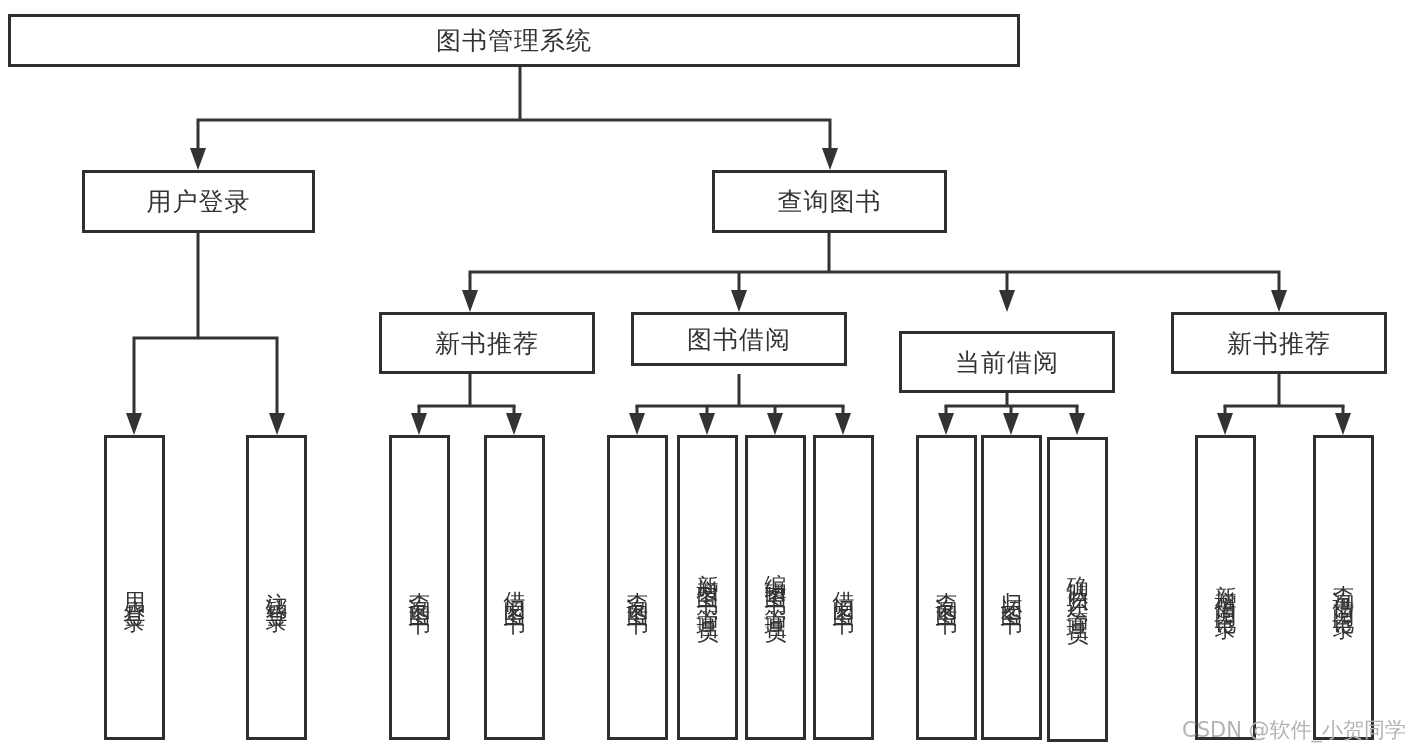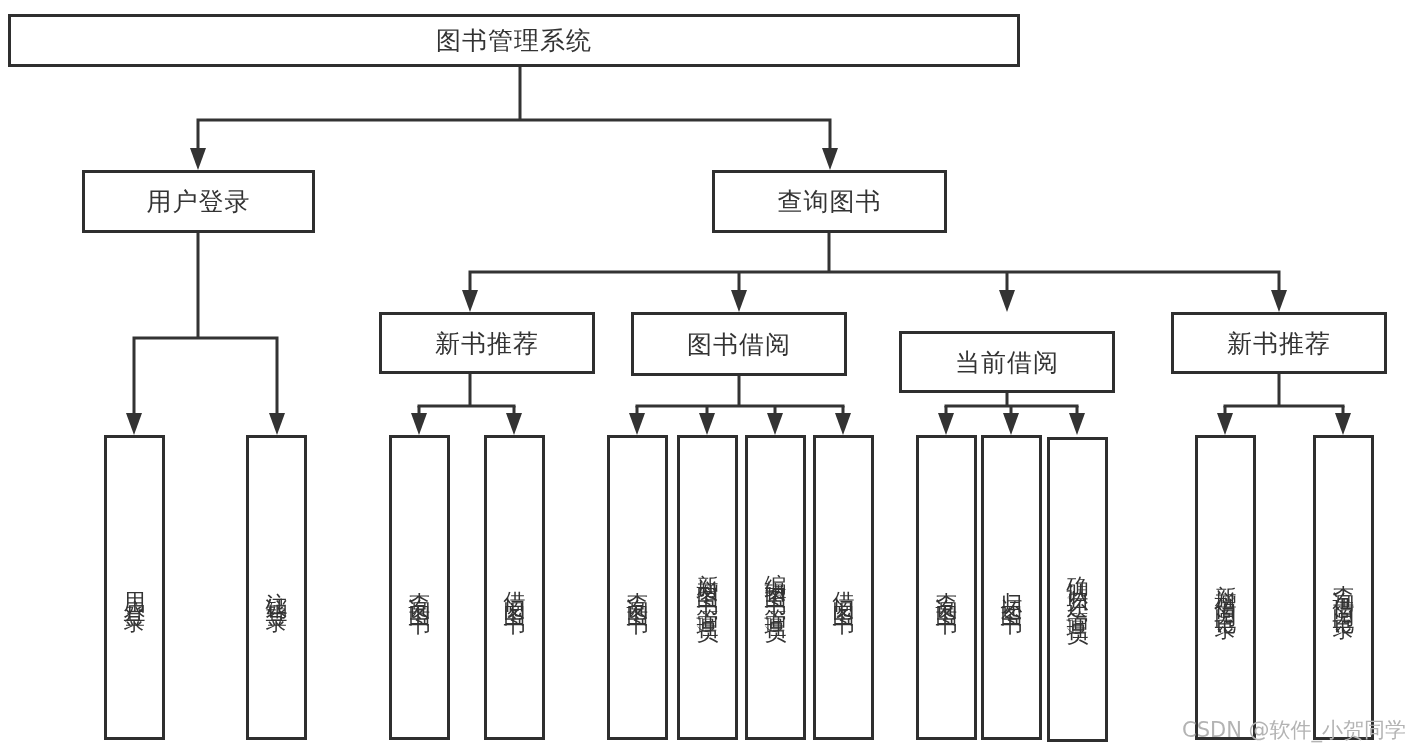--- a/index.html
+++ b/index.html
@@ -96,21 +96,21 @@
   <div class="box" style="left:82px;top:170px;width:233px;height:63px;">
     <span class="hlabel">用户登录</span>
   </div>
   <div class="box" style="left:712px;top:170px;width:235px;height:63px;">
     <span class="hlabel">查询图书</span>
   </div>
 
   <div class="box" style="left:379px;top:312px;width:216px;height:62px;">
     <span class="hlabel">新书推荐</span>
   </div>
-  <div class="box" style="left:631px;top:312px;width:216px;height:64px;">
+  <div class="box" style="left:631px;top:312px;width:216px;height:54px;">
     <span class="hlabel">图书借阅</span>
   </div>
   <div class="box" style="left:899px;top:312px;width:216px;height:62px;margin-top:19px;">
     <span class="hlabel">当前借阅</span>
   </div>
   <div class="box" style="left:1171px;top:312px;width:216px;height:62px;">
     <span class="hlabel">新书推荐</span>
   </div>
 
   <div class="box" style="left:104px;top:435px;width:61px;height:305px;">

